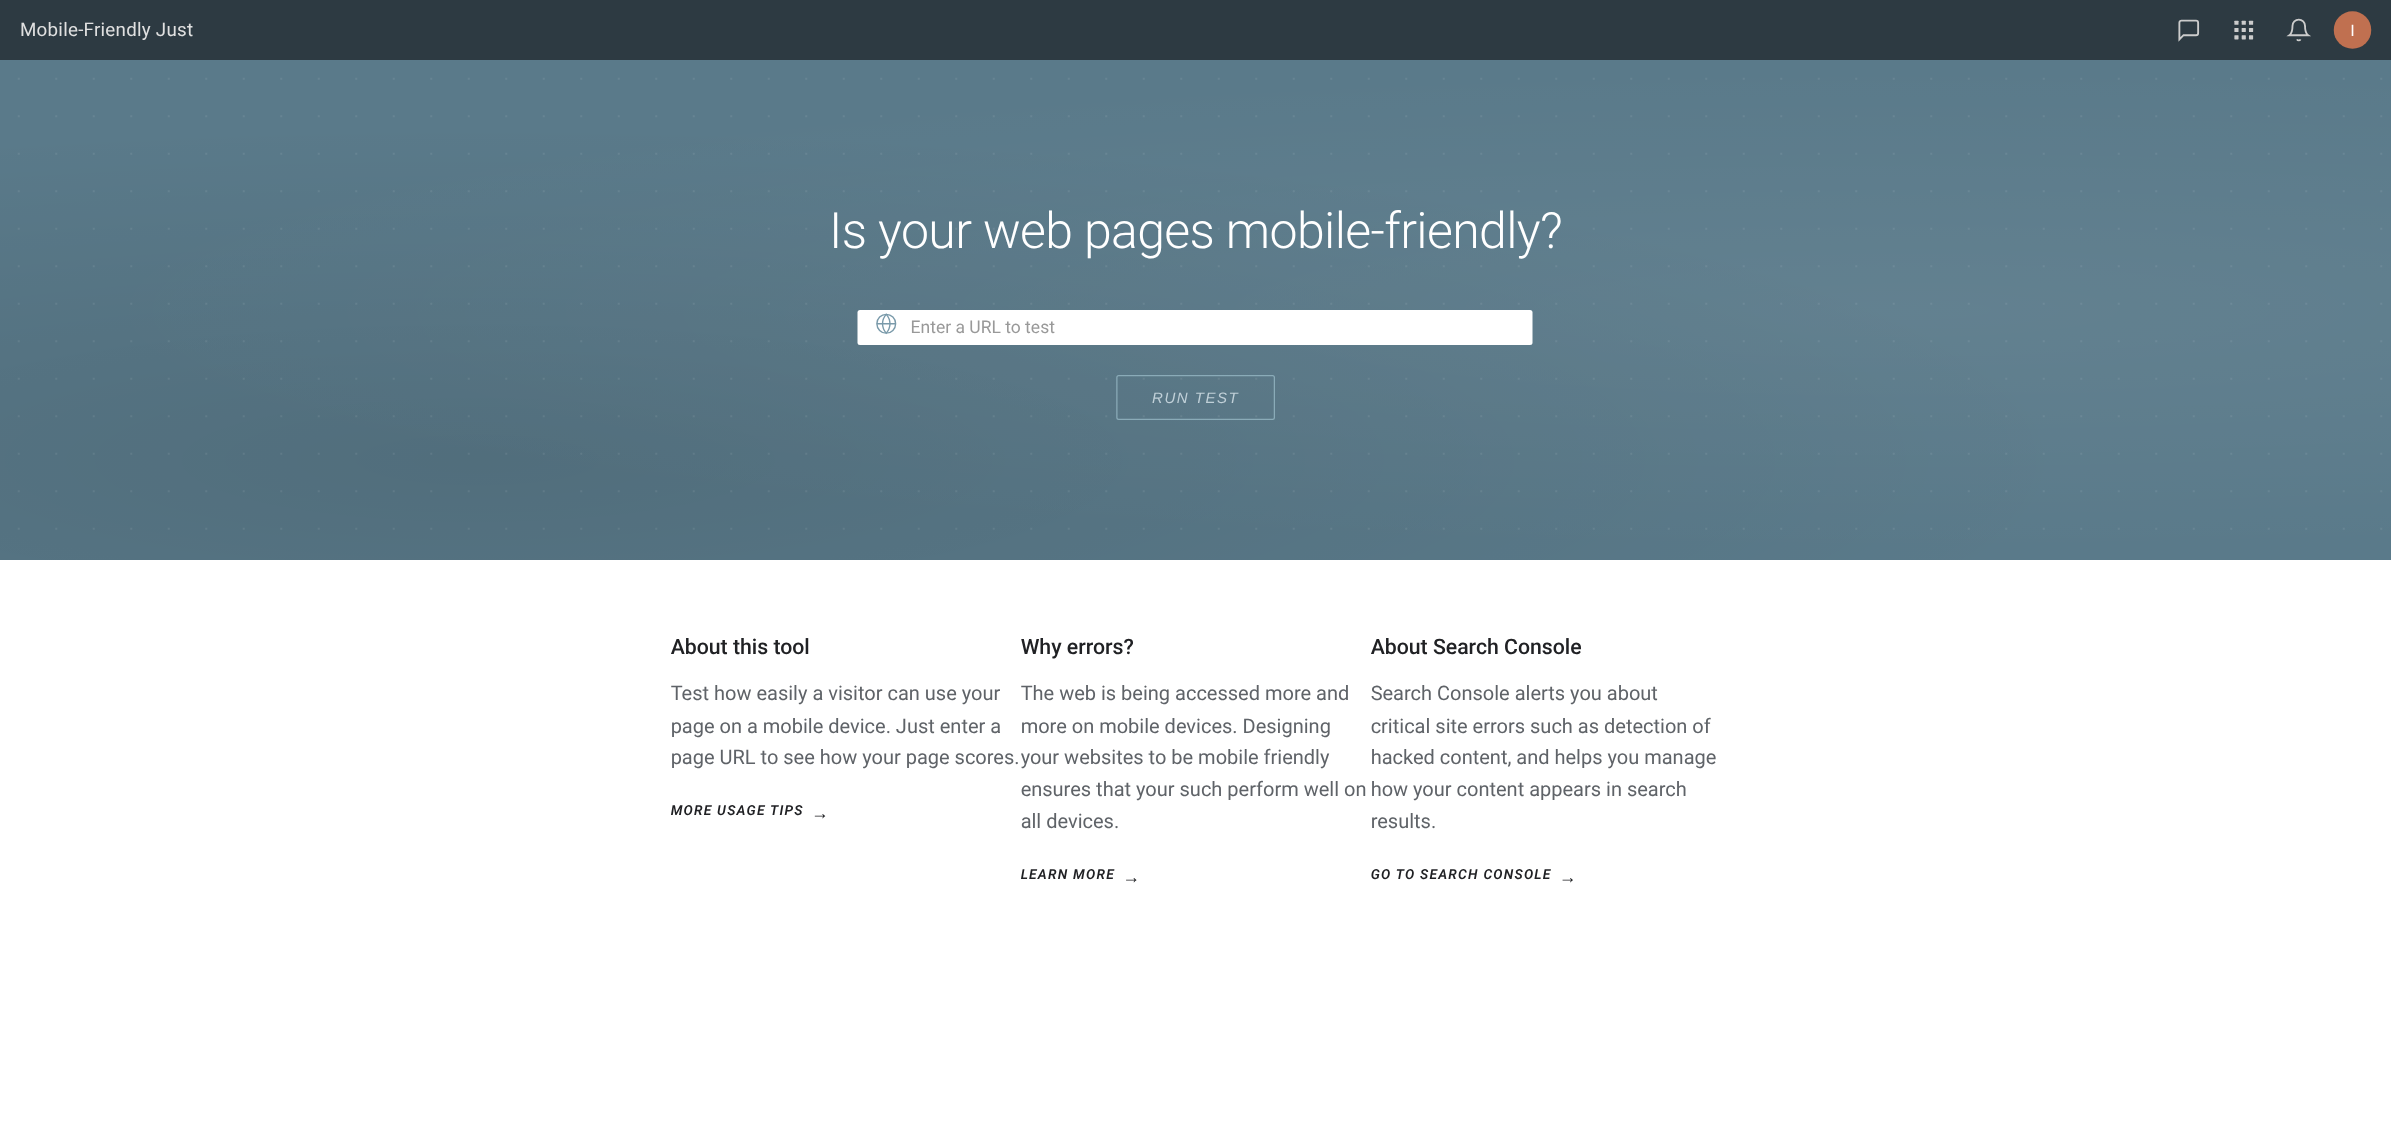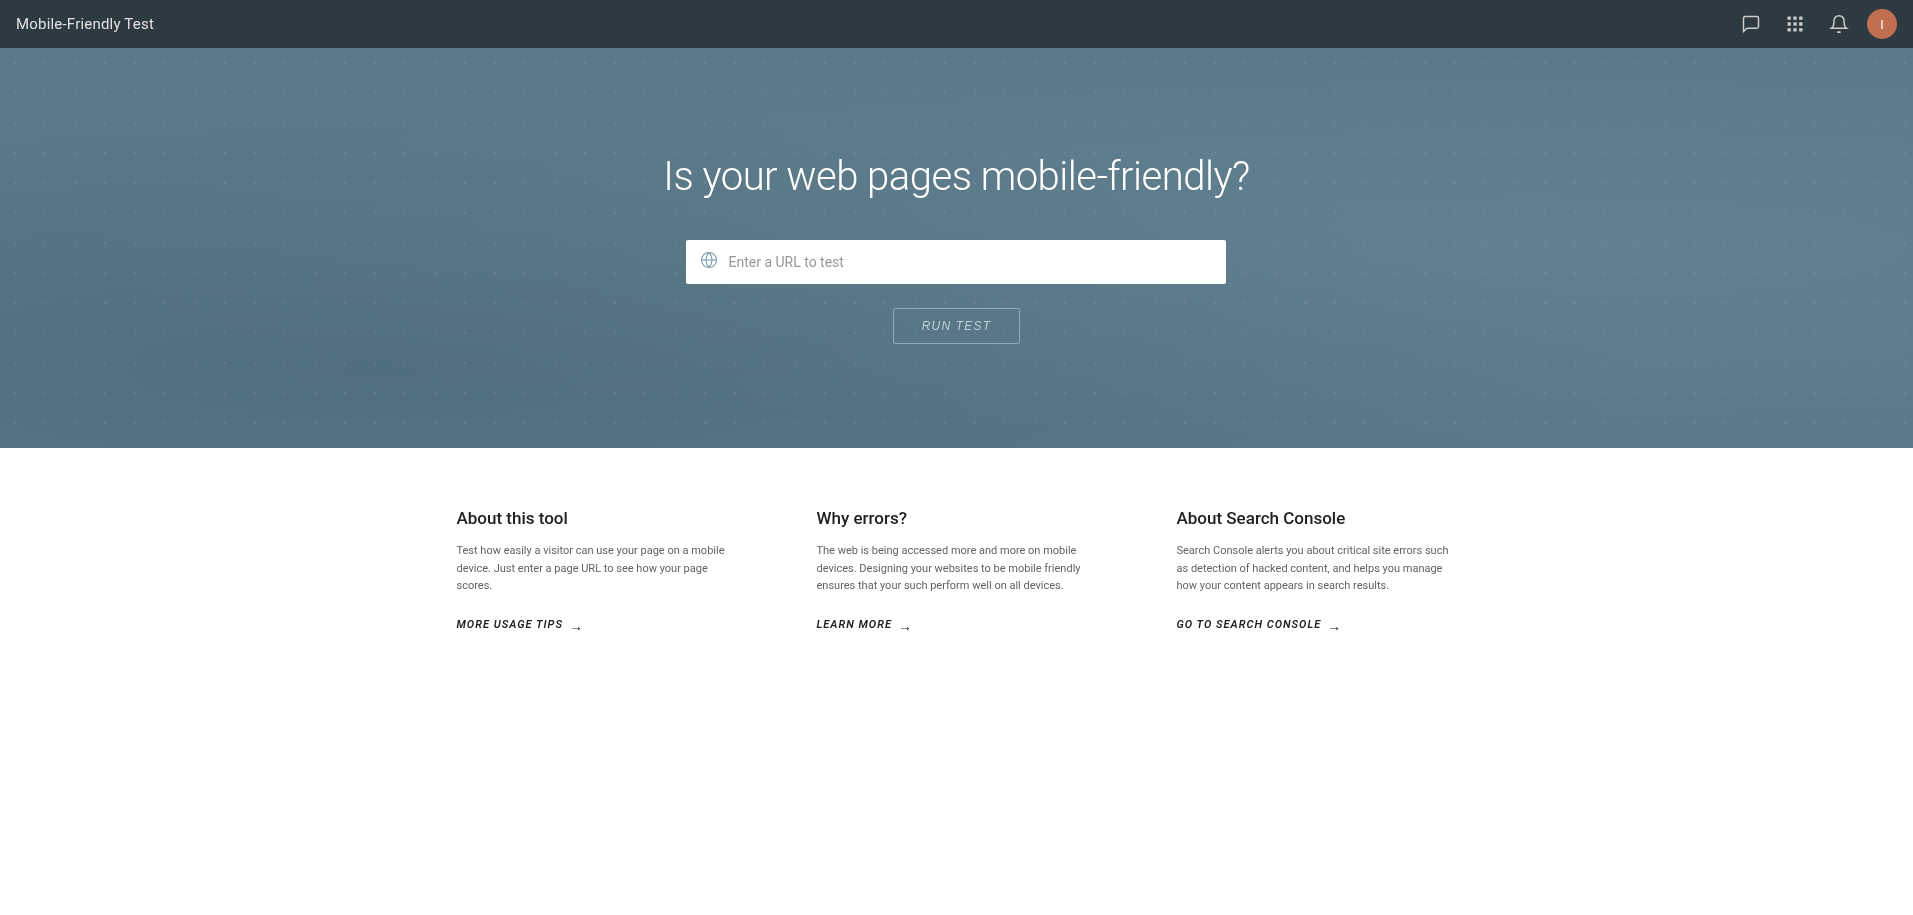--- a/index.html
+++ b/index.html
@@ -87,21 +87,21 @@
       text-align: center;
       letter-spacing: -0.5px;
     }
 
     .url-input-container {
       display: flex;
       align-items: center;
       background: #fff;
       border-radius: 2px;
       width: 540px;
-      height: 44px;
+      height: 28px;
       padding: 0 14px;
       margin-bottom: 24px;
     }
 
     .globe-icon {
       color: #7a9aaa;
       margin-right: 10px;
       font-size: 18px;
       flex-shrink: 0;
     }
@@ -138,40 +138,39 @@
     
     .info-section {
       background: #fff;
       padding: 60px 20px 80px;
       display: flex;
       justify-content: center;
     }
 
     .info-grid {
       display: flex;
-      gap: 80px;
       max-width: 1000px;
       width: 100%;
       justify-content: center;
     }
 
     .info-card {
       flex: 1;
       max-width: 280px;
     }
 
     .info-card-title {
       font-size: 17px;
       font-weight: 500;
       color: #202124;
       margin-bottom: 14px;
     }
 
     .info-card-text {
-      font-size: 11px;
+      font-size: 16px;
       color: #5f6368;
       line-height: 1.6;
       margin-bottom: 18px;
     }
 
     .info-card-link {
       display: inline-flex;
       align-items: flex-start;
       gap: 6px;
       font-size: 11px;
@@ -220,21 +219,21 @@
       height: 18px;
       fill: none;
       stroke: #7a9aaa;
       stroke-width: 1.5;
     }
   </style>
 </head>
 <body>
 
 <header class="header">
-  <span class="header-title">Mobile-Friendly Test</span>
+  <span class="header-title">Mobile-Friendly Just</span>
   <div class="header-icons">
     <button class="header-icon-btn" title="Feedback">
       <svg width="20" height="20" viewBox="0 0 24 24" fill="none" stroke="currentColor" stroke-width="1.8">
         <path d="M21 15a2 2 0 0 1-2 2H7l-4 4V5a2 2 0 0 1 2-2h14a2 2 0 0 1 2 2z"></path>
         <line x1="9" y1="9" x2="9" y2="9" stroke-width="2.5"></line>
         <line x1="12" y1="9" x2="12" y2="9" stroke-width="2.5"></line>
         <line x1="15" y1="9" x2="15" y2="9" stroke-width="2.5"></line>
       </svg>
     </button>
     <button class="header-icon-btn" title="Apps">

